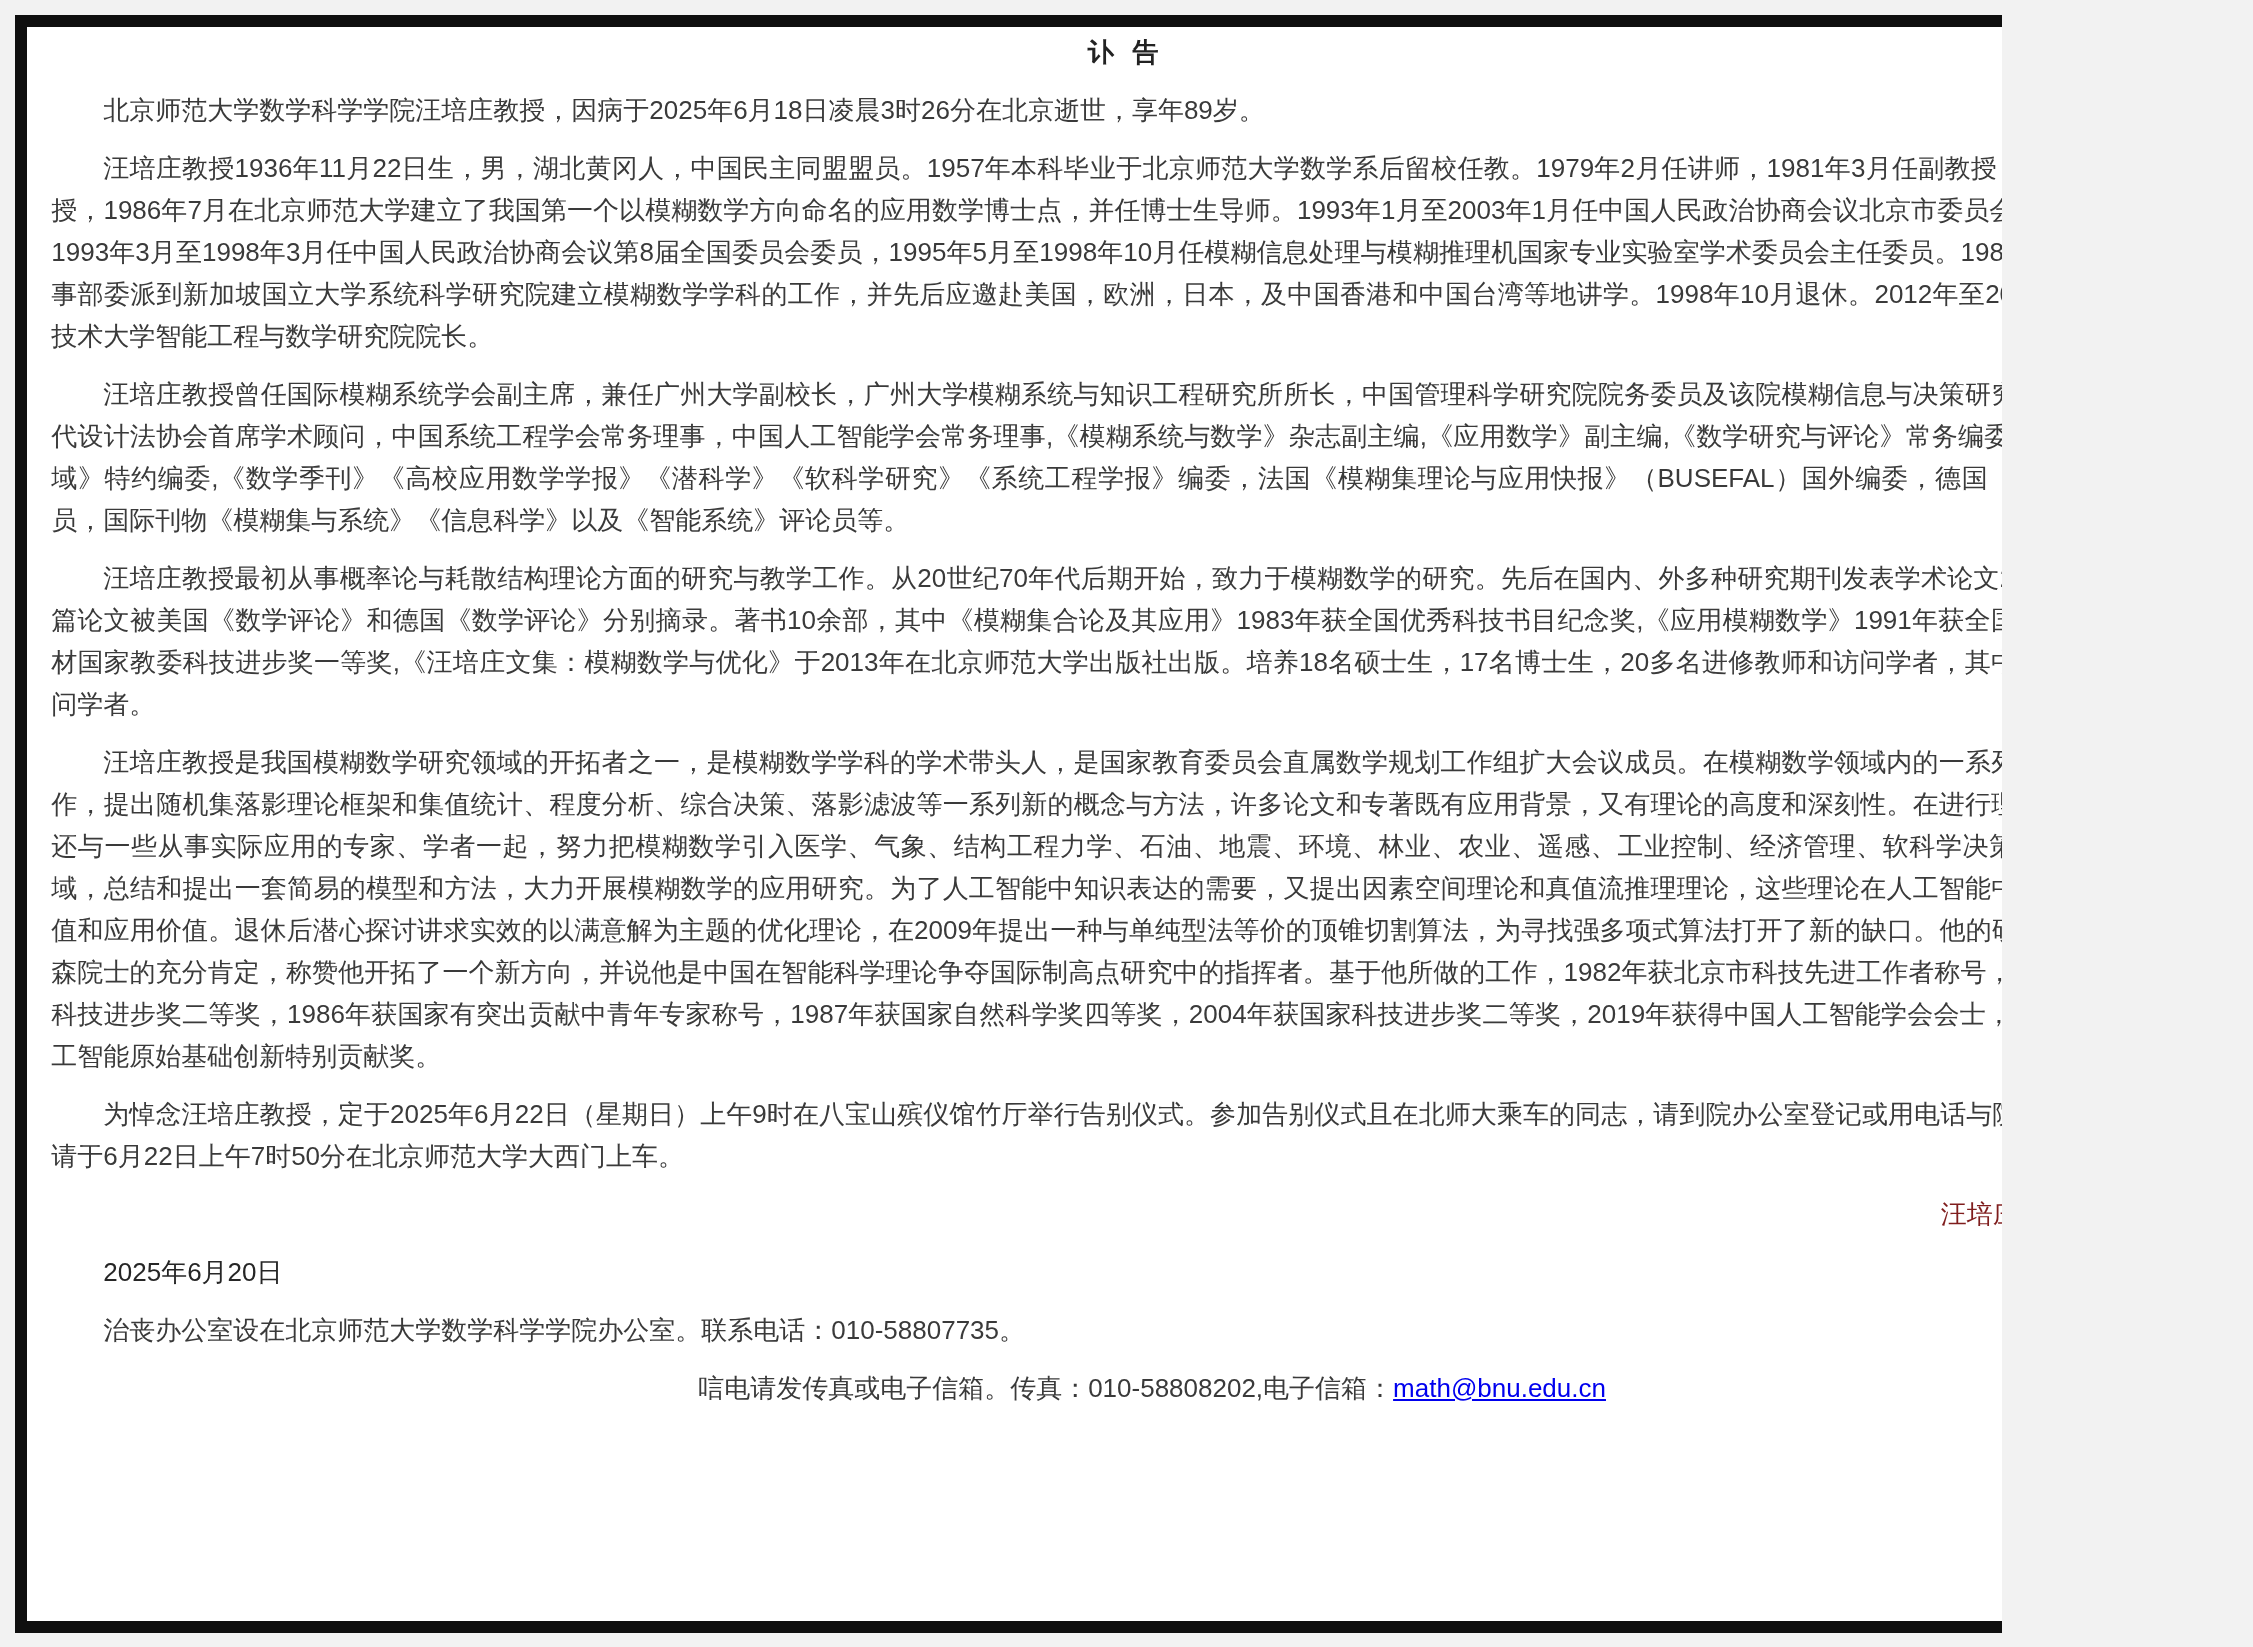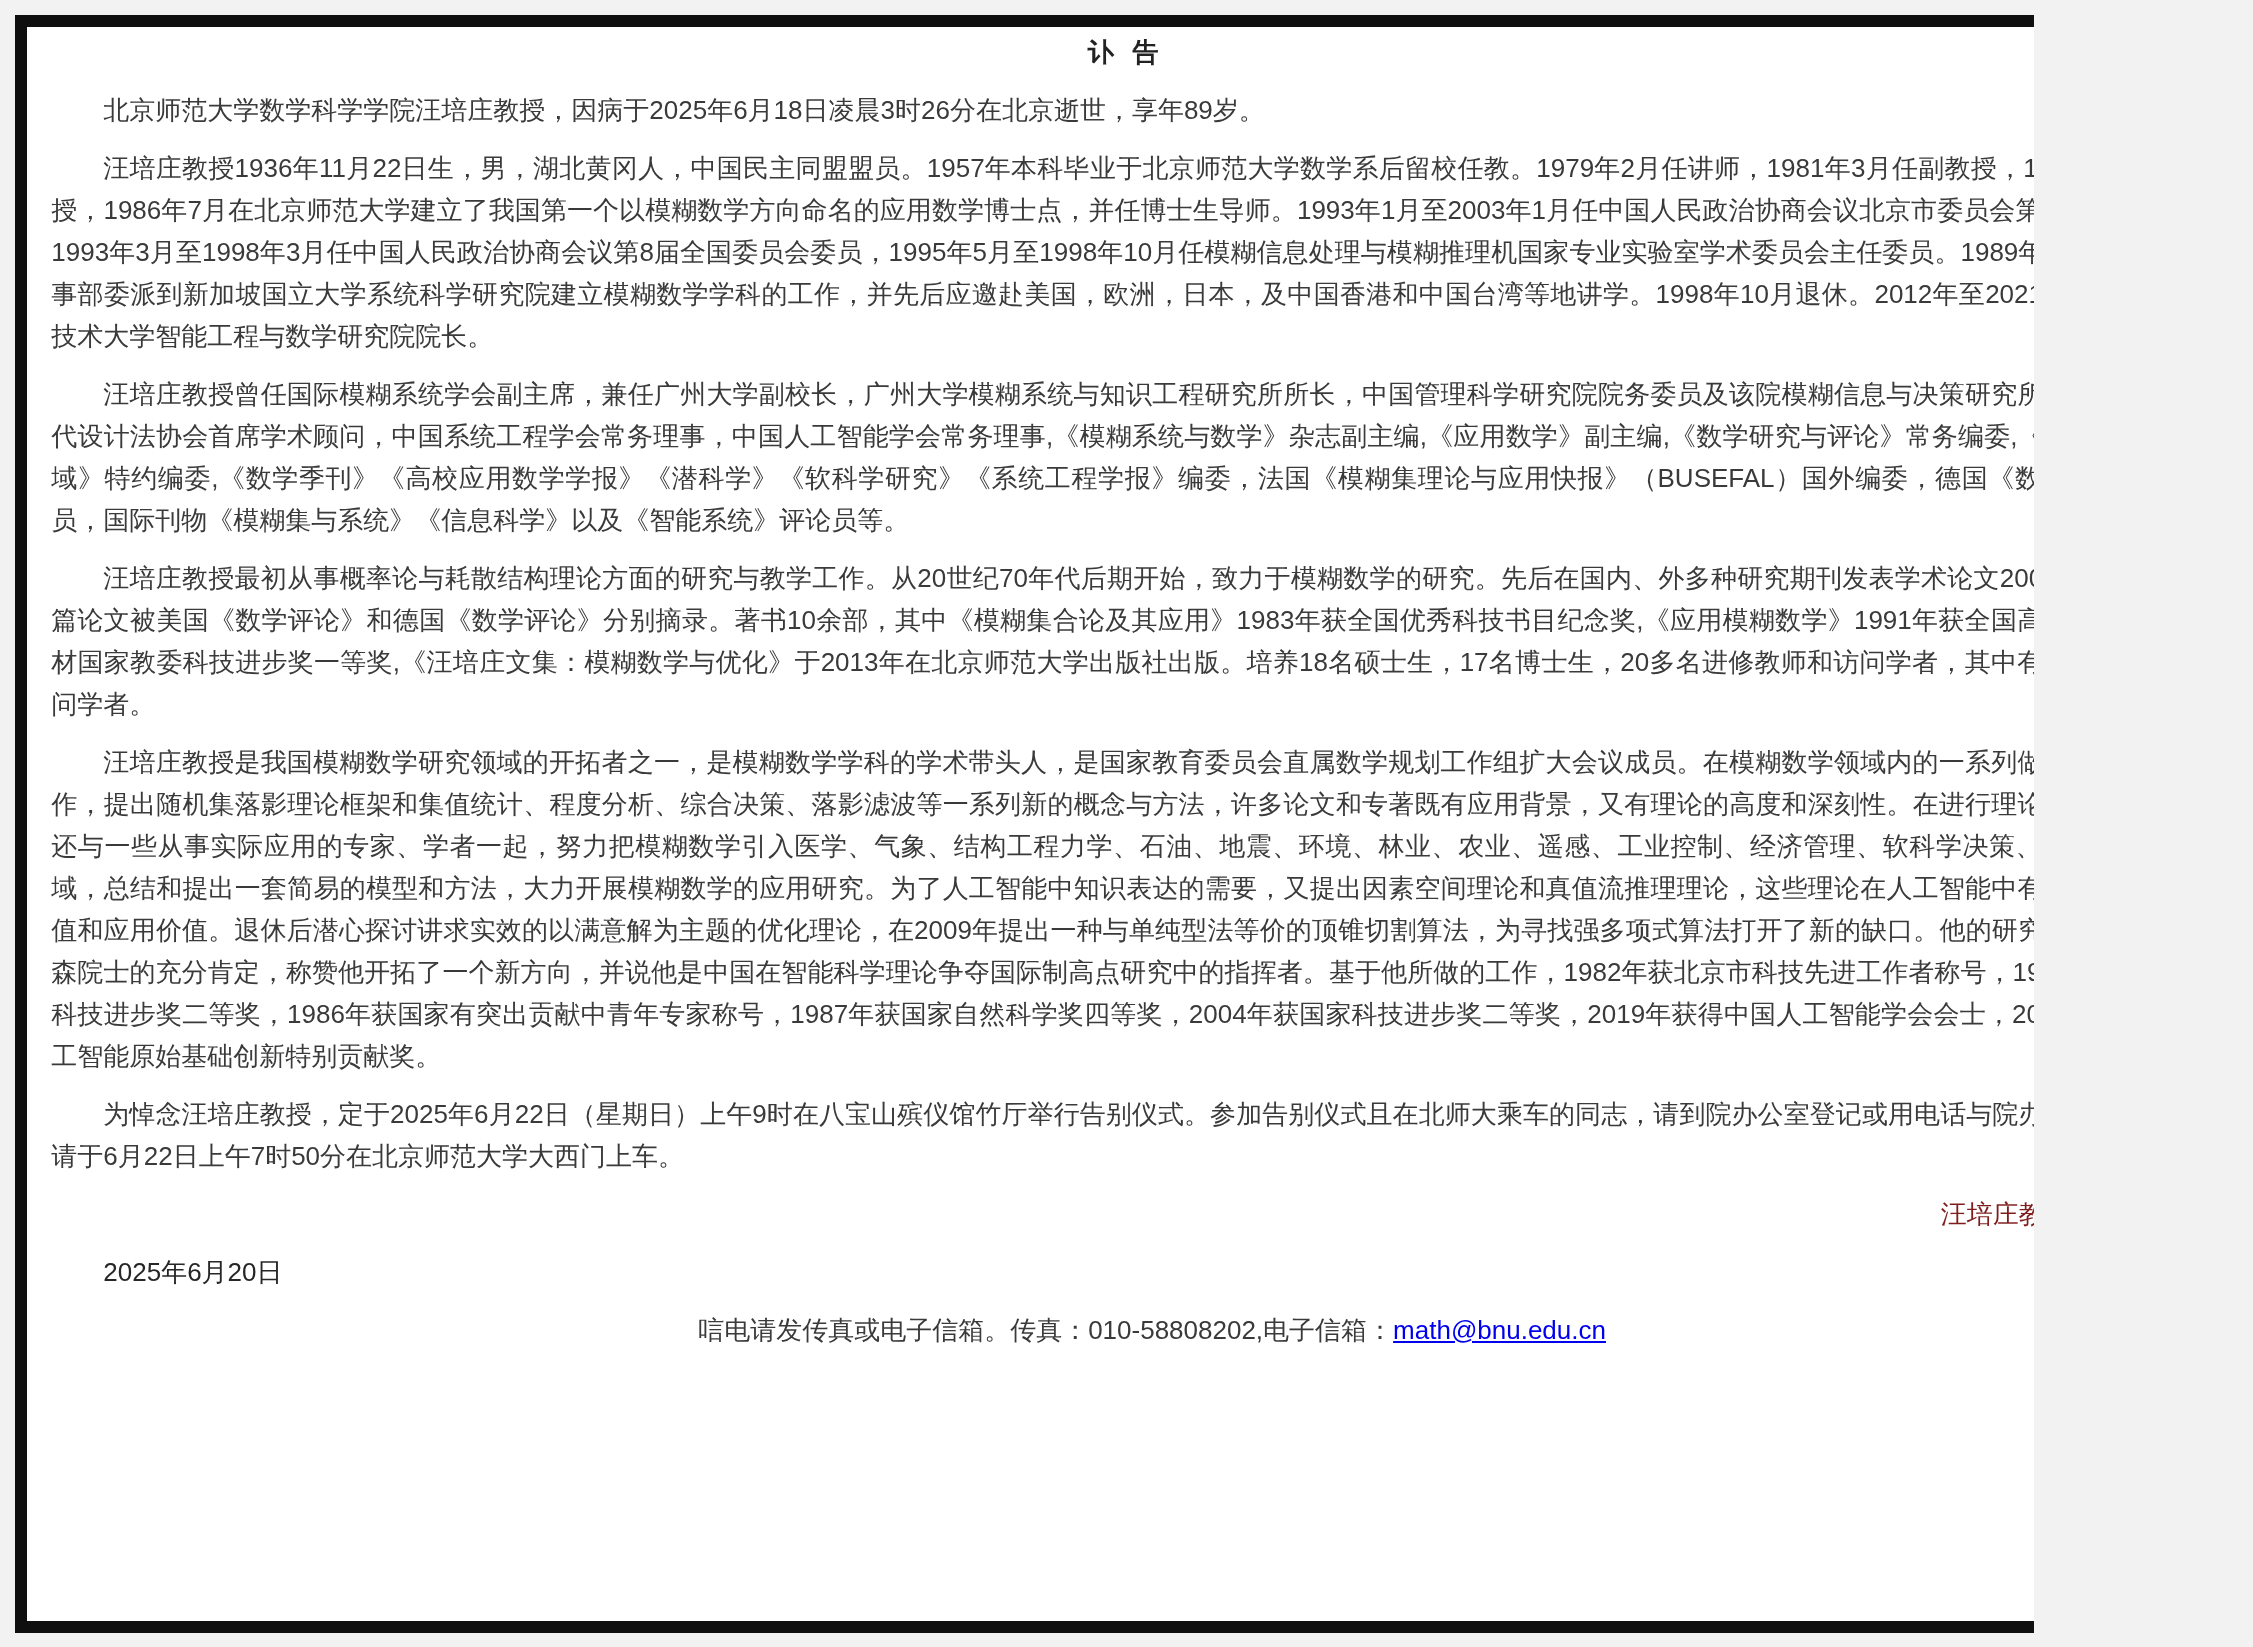--- a/index.html
+++ b/index.html
@@ -7,21 +7,20 @@
     padding: 0;
     background: #f2f2f2;
     font-family: "Liberation Sans", "DejaVu Sans", sans-serif;
   }
   .page {
     width: 2002px;
     height: 1647px;
     position: relative;
     background: #f2f2f2;
     overflow: hidden;
-    padding-left: 32px;
   }
   .sheet {
     position: absolute;
     left: 15px;
     top: 15px;
     width: 2224px;
     height: 1618px;
     box-sizing: border-box;
     border: 12px solid #0f0f0f;
     background: #ffffff;
@@ -96,20 +95,21 @@
 
       <p class="para">汪培庄教授是我国模糊数学研究领域的开拓者之一，是模糊数学学科的学术带头人，是国家教育委员会直属数学规划工作组扩大会议成员。在模糊数学领域内的一系列做了开创性的工作，提出随机集落影理论框架和集值统计、程度分析、综合决策、落影滤波等一系列新的概念与方法，许多论文和专著既有应用背景，又有理论的高度和深刻性。在进行理论研究的同时，还与一些从事实际应用的专家、学者一起，努力把模糊数学引入医学、气象、结构工程力学、石油、地震、环境、林业、农业、遥感、工业控制、经济管理、软科学决策、人工智能等领域，总结和提出一套简易的模型和方法，大力开展模糊数学的应用研究。为了人工智能中知识表达的需要，又提出因素空间理论和真值流推理理论，这些理论在人工智能中有重要的理论价值和应用价值。退休后潜心探讨讲求实效的以满意解为主题的优化理论，在2009年提出一种与单纯型法等价的顶锥切割算法，为寻找强多项式算法打开了新的缺口。他的研究成果得到钱学森院士的充分肯定，称赞他开拓了一个新方向，并说他是中国在智能科学理论争夺国际制高点研究中的指挥者。基于他所做的工作，1982年获北京市科技先进工作者称号，1982年获教育部科技进步奖二等奖，1986年获国家有突出贡献中青年专家称号，1987年获国家自然科学奖四等奖，2004年获国家科技进步奖二等奖，2019年获得中国人工智能学会会士，2021年获中国人工智能原始基础创新特别贡献奖。</p>
 
 
       <p class="para">为悼念汪培庄教授，定于2025年6月22日（星期日）上午9时在八宝山殡仪馆竹厅举行告别仪式。参加告别仪式且在北师大乘车的同志，请到院办公室登记或用电话与院办公室联系，并请于6月22日上午7时50分在北京师范大学大西门上车。</p>
 
       <p class="para signature">汪培庄教授治丧办公室</p>
 
       <p class="para date-line">2025年6月20日</p>
 
+      <p class="para contact">治丧办公室设在北京师范大学数学科学学院办公室。联系电话：010-58807735。</p>
 
       <p class="para contact-2">
         <span>唁电请发传真或电子信箱。传真：010-58808202,电子信箱：</span><a class="email-link" href="#">math@bnu.edu.cn</a>
       </p>
 
     </div>
   </div>
 </div>
 
 

